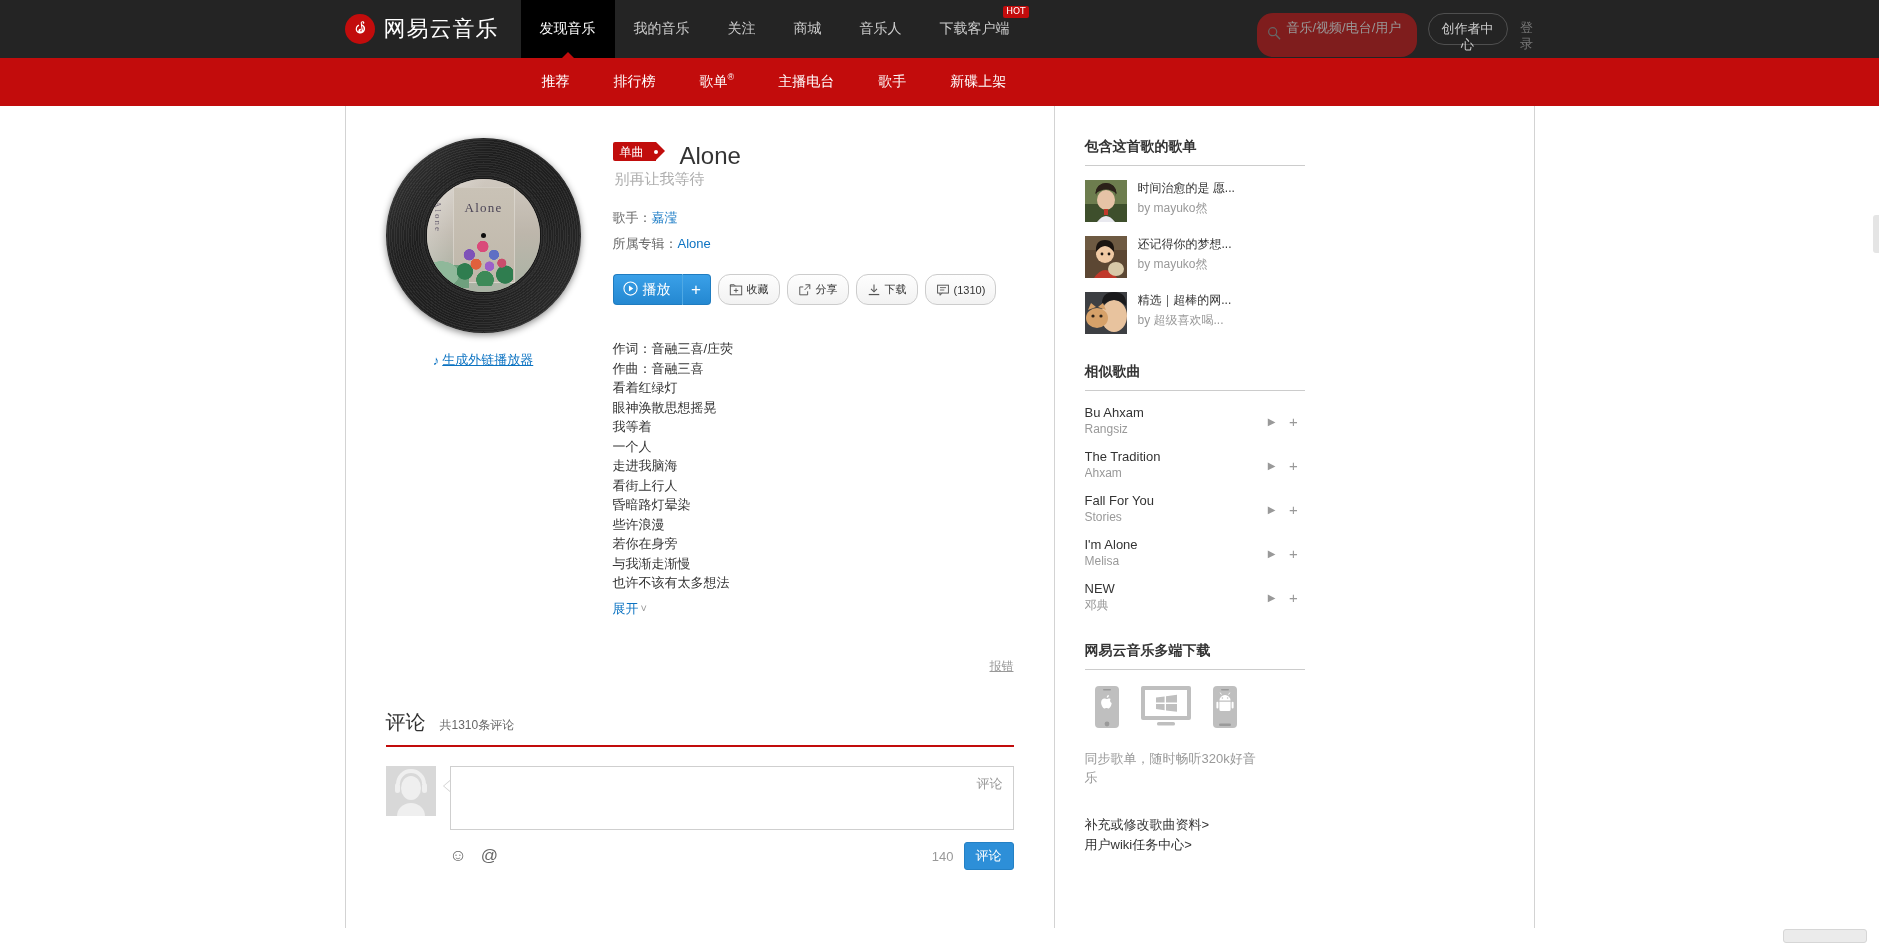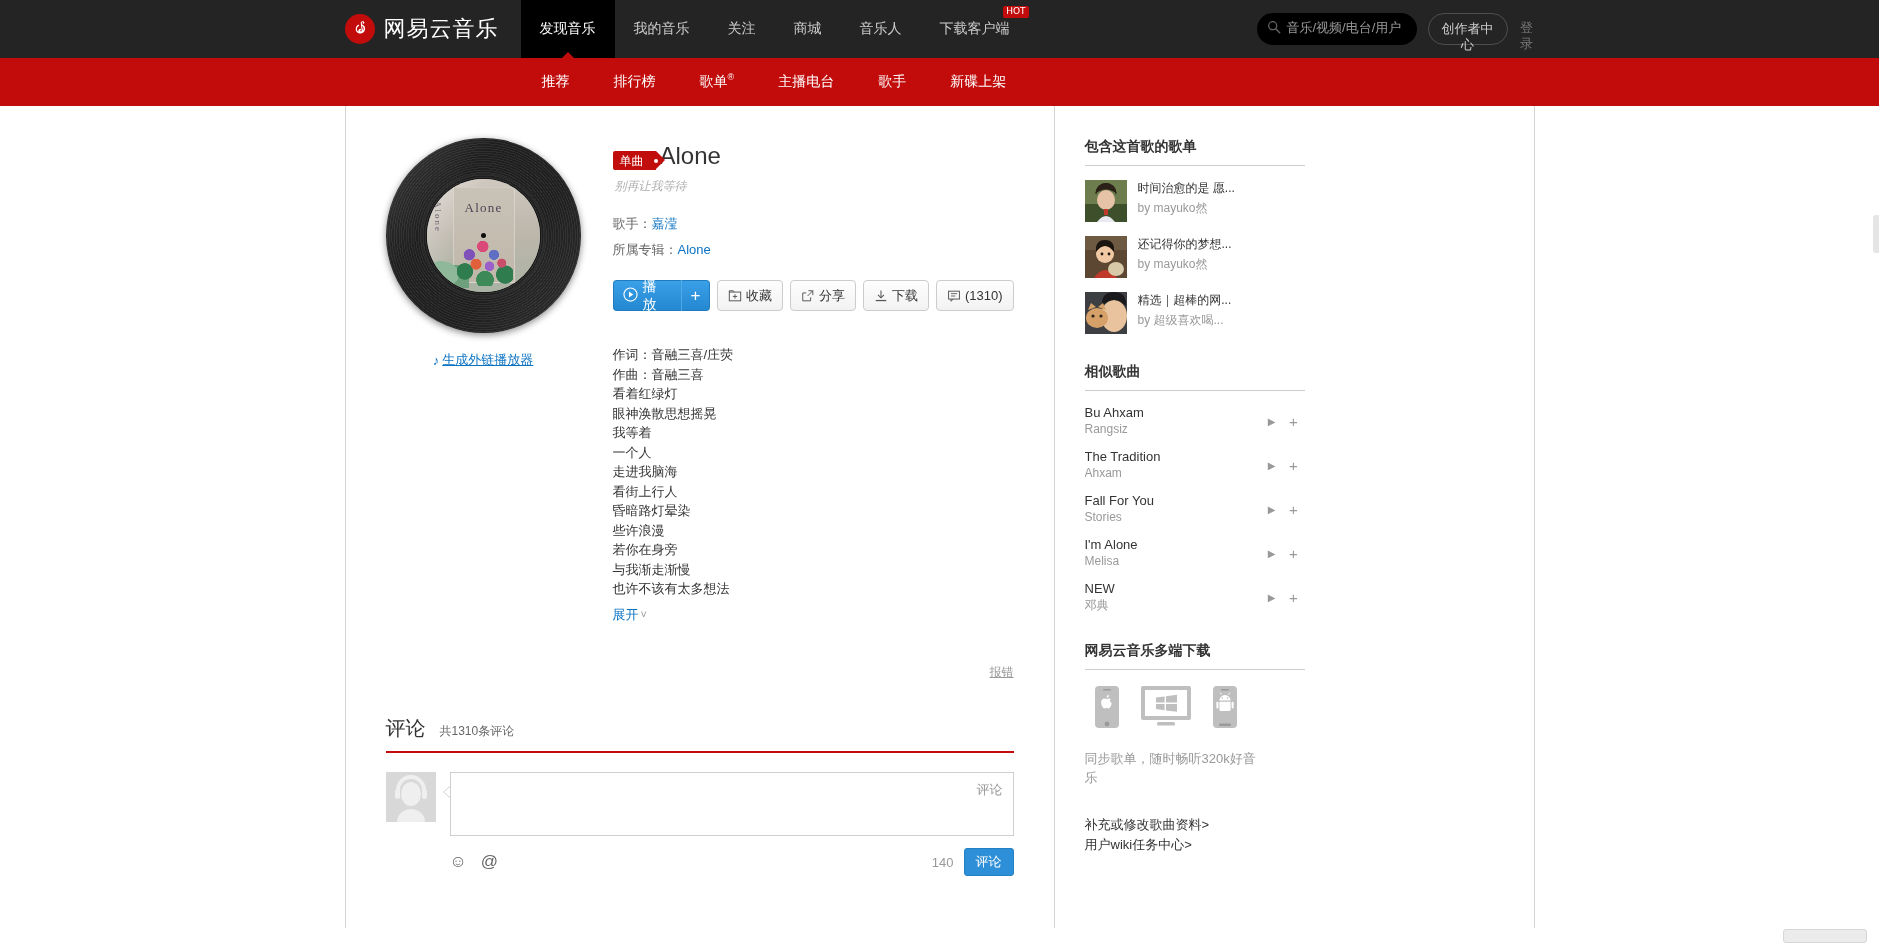--- a/index.html
+++ b/index.html
@@ -57,21 +57,21 @@
     font-size: 9px; line-height: 11px;
     padding: 0px 3px 1px; border-radius: 2px;
     font-family: "DejaVu Sans", sans-serif;
     letter-spacing: 0px; font-weight: normal;
   }
   .nav-right {
     margin-left: auto; display: flex; align-items: flex-start;
     padding-top: 13px; gap: 11px;
   }
   .search-box {
-    width: 160px; height: 32px; background: #000000;
+    width: 160px; height: 44px; background: #7f1d1d;
     border-radius: 16px; display: flex; align-items: center;
     padding: 0 6px 0 10px; position: relative; cursor: text;
   }
   .search-icon { flex: none; margin-right: 4px; }
   .search-input-txt {
     color: #999; font-size: 13px; line-height: 16px;
     width: 134px; word-break: break-all;
     position: absolute; left: 30px; top: 7px;
   }
   .creator-btn {
@@ -205,21 +205,21 @@
     margin-top: 18px; text-align: center; width: 195px;
     display: flex; align-items: center; justify-content: center; gap: 3px;
   }
   .outlink a {
     color: #0c73c2; font-size: 13px; text-decoration: underline; cursor: pointer;
   }
   .note-icon { color: #0c73c2; font-size: 13px; }
 
   
   .info-col { flex: 1; padding-left: 21px; padding-top: 4px; }
-  .title-line { display: flex; align-items: flex-end; gap: 4px; }
+  .title-line { display: flex; align-items: flex-start; gap: 24px; }
   .tag-single {
     position: relative; background: #c10d0c; color: #fff;
     font-size: 12px; line-height: 18px; height: 19px;
     padding: 0 12px 0 7px; display: inline-flex; align-items: center;
     border-radius: 2px 0 0 2px;
   }
   .tag-single::after {
     content: ""; position: absolute; right: -9px; top: 0;
     border-top: 9.5px solid transparent;
     border-bottom: 9.5px solid transparent;
@@ -227,35 +227,35 @@
   }
   .tag-dot {
     position: absolute; right: -2px; top: 50%; transform: translateY(-50%);
     width: 4px; height: 4px; border-radius: 50%; background: #fff; z-index: 2;
   }
   .song-title {
     font-size: 24px; color: #333; font-weight: normal;
     font-family: "Liberation Sans", sans-serif;
   }
   .song-alias {
-    font-size: 12px; color: #aeaeae; margin-top: 8px; margin-left: 2px; font-style: italic;
+    font-size: 15px; color: #aeaeae; margin-top: 0; margin-left: 2px;
   }
   .meta-row {
     margin-top: 20px; font-size: 13px; color: #666;
   }
   .meta-row + .meta-row { margin-top: 8px; }
   .meta-link { color: #0c73c2; text-decoration: none; cursor: pointer; }
 
   
   .btn-row { display: flex; align-items: center; margin-top: 21px; gap: 7px; }
   .btn {
-    height: 31px; border: 1px solid #ccc; border-radius: 4px;
+    height: 31px; border: 1px solid #ccc; border-radius: 12px;
     background: linear-gradient(180deg,#fefefe 0%,#f2f2f2 100%);
     display: inline-flex; align-items: center; gap: 4px;
-    padding: 0 10px; font-size: 13px; color: #333; cursor: pointer;
+    padding: 0 10px; font-size: 11px; color: #333; cursor: pointer;
     white-space: nowrap;
   }
   .btn-play-group { display: flex; align-items: stretch; }
   .btn-play {
     height: 31px; background: linear-gradient(180deg,#3aa0e8 0%,#2488d1 100%);
     border: 1px solid #1f7cc0; border-right: none;
     border-radius: 4px 0 0 4px; color: #fff; font-size: 14px;
     display: inline-flex; align-items: center; gap: 5px;
     padding: 0 11px 0 9px; cursor: pointer;
   }

